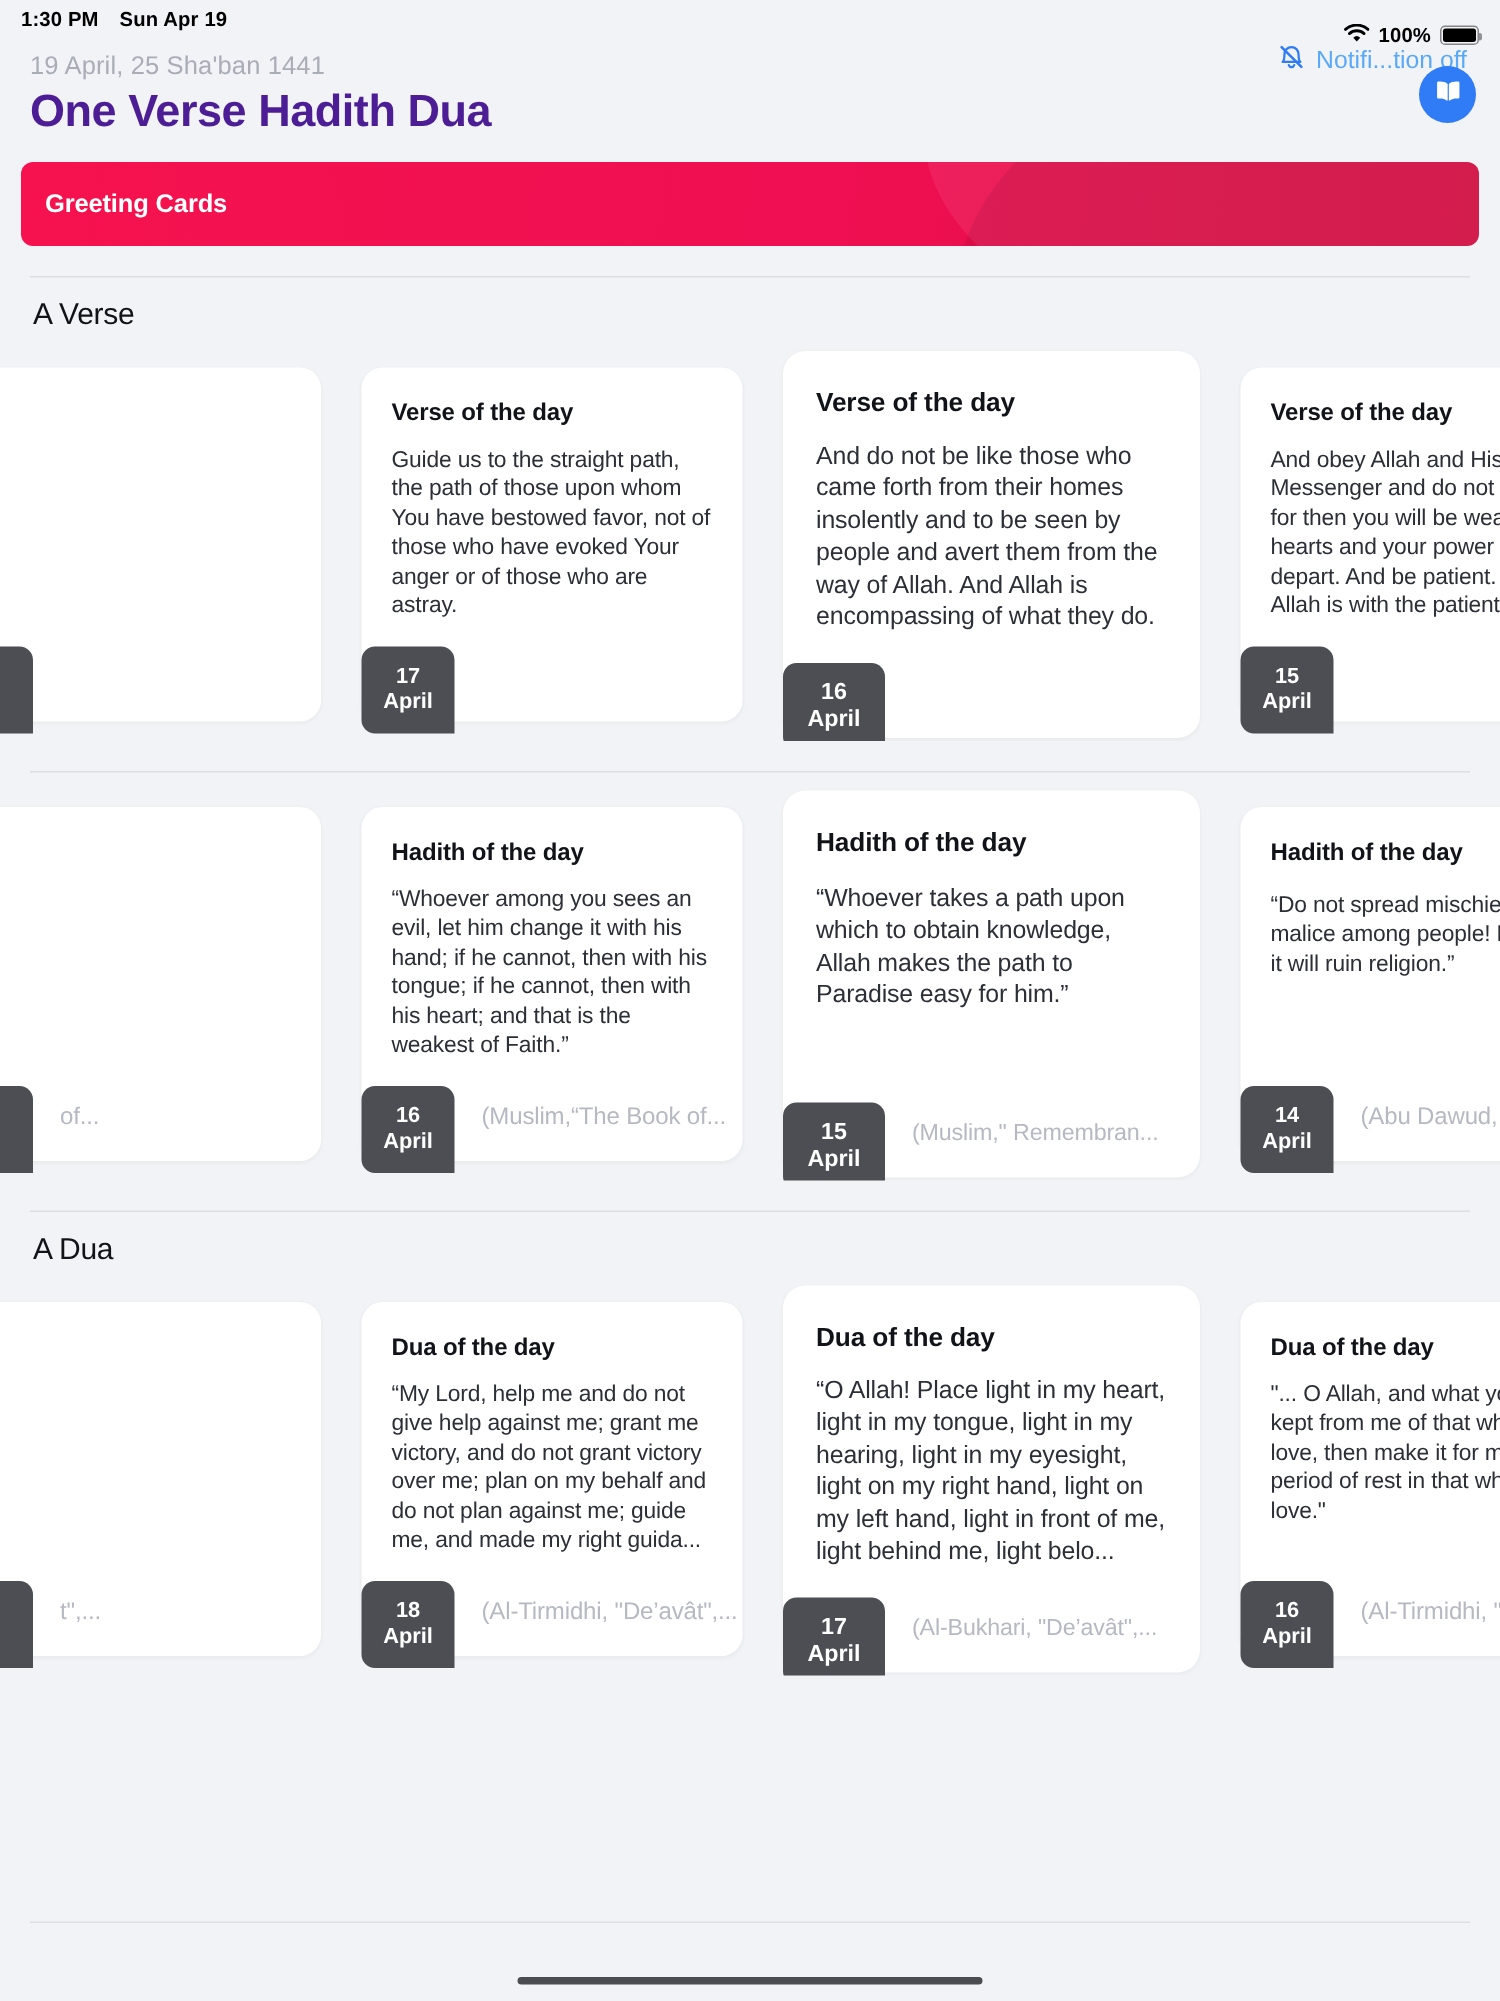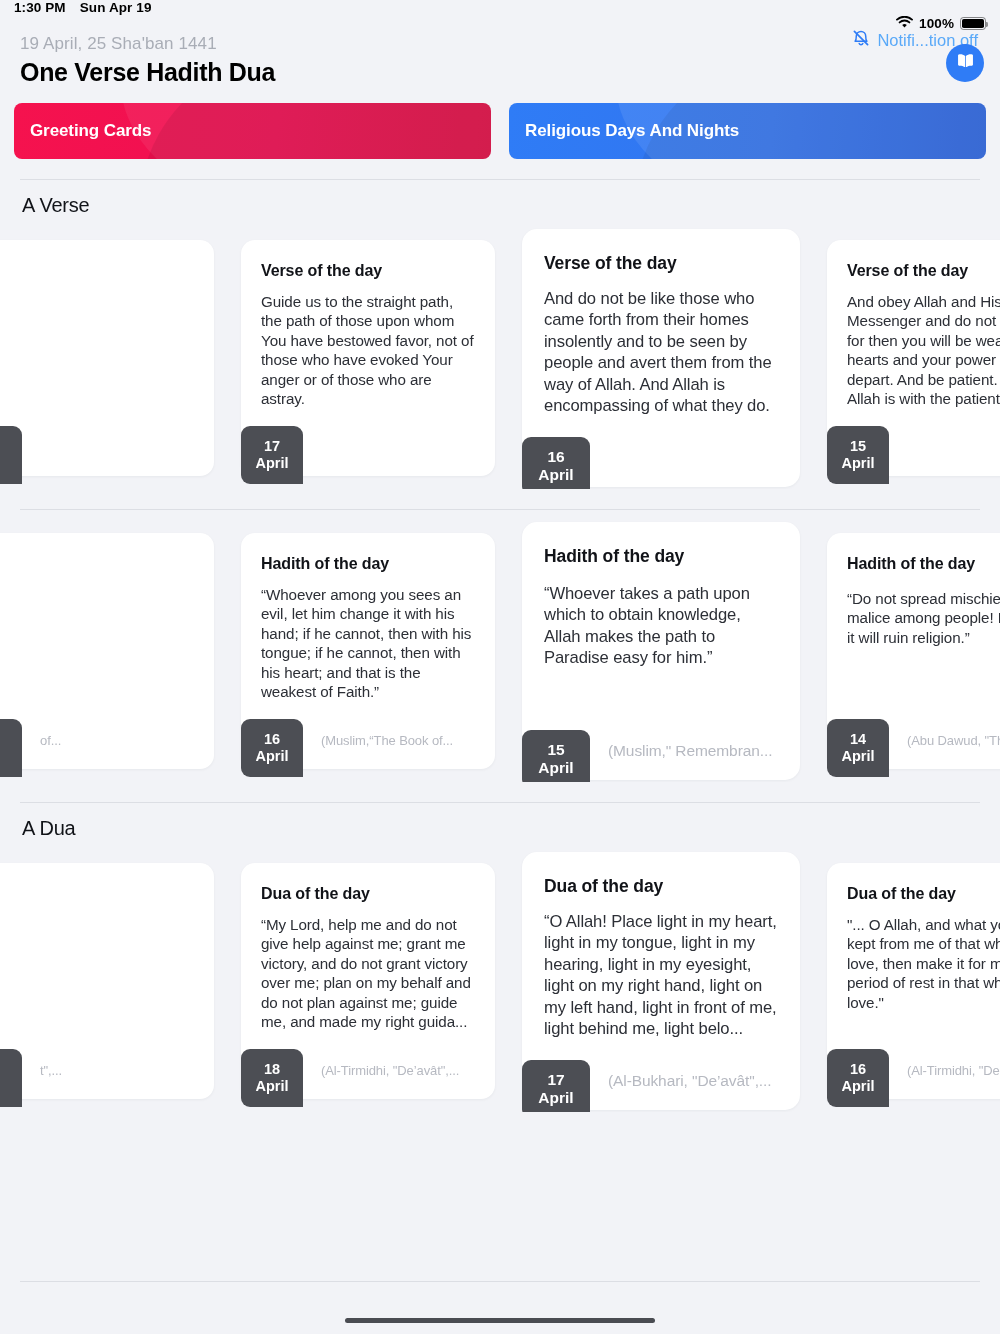--- a/index.html
+++ b/index.html
@@ -14,20 +14,21 @@
     background: #f2f3f7;
     font-family: "Liberation Sans", sans-serif;
     color: #16181d;
     position: relative;
   }
 
   
   .statusbar {
     height: 24px;
     display: flex;
+    align-items: center;
     padding: 0 14px;
     font-size: 13.5px;
     font-weight: bold;
     color: #000;
     letter-spacing: 0.1px;
   }
   .sb-time { margin-right: 14px; }
   .sb-date { }
   .sb-right {
     margin-left: auto;
@@ -70,24 +71,24 @@
     padding: 10px 20px 0 20px;
     position: relative;
   }
   .header-date {
     font-size: 17px;
     color: #a9adb6;
     letter-spacing: .1px;
     margin-bottom: 4px;
   }
   .header-title {
-    font-size: 25px;
+    font-size: 30px;
     font-weight: bold;
     letter-spacing: -0.3px;
-    color: #000000;
+    color: #4c1d95;
   }
   .book-btn {
     position: absolute;
     right: 16px; top: 20px;
     width: 38px; height: 38px;
     border-radius: 50%;
     background: #2f7cf6;
     display: flex; align-items: center; justify-content: center;
   }
 
@@ -228,21 +229,21 @@
     flex: 0 0 auto;
     margin-left: 0;
     position: relative;
     top: 8px;
   }
   .card.big .date-badge { width: 68px; font-size: 15.5px; }
   .source {
     align-self: center;
     padding-left: 18px;
     color: #b6b9c1;
-    font-size: 13px;
+    font-size: 16px;
     white-space: nowrap;
     overflow: hidden;
     letter-spacing: -.1px;
   }
   .card.big .source { font-size: 15.5px; }
 
   
   .bottom-divider {
     position: absolute;
     left: 20px; right: 20px;
@@ -305,25 +306,20 @@
     </span>
   </div>
 </div>
 
 <div class="promo-row">
   <div class="promo red">
     <span class="swirl-a"></span>
     <span class="swirl-b"></span>
     <span class="label">Greeting Cards</span>
   </div>
-  <div class="promo blue">
-    <span class="swirl-a"></span>
-    <span class="swirl-b"></span>
-    <span class="label">Religious Days And Nights</span>
-  </div>
 </div>
 
 <div id="sections">
     <div>
       <div class="divider"></div>
       <div class="section-title">A Verse</div>
       <div class="row-wrap">
         <div class="row">
           <div class="card">
             <div class="card-title"></div>

